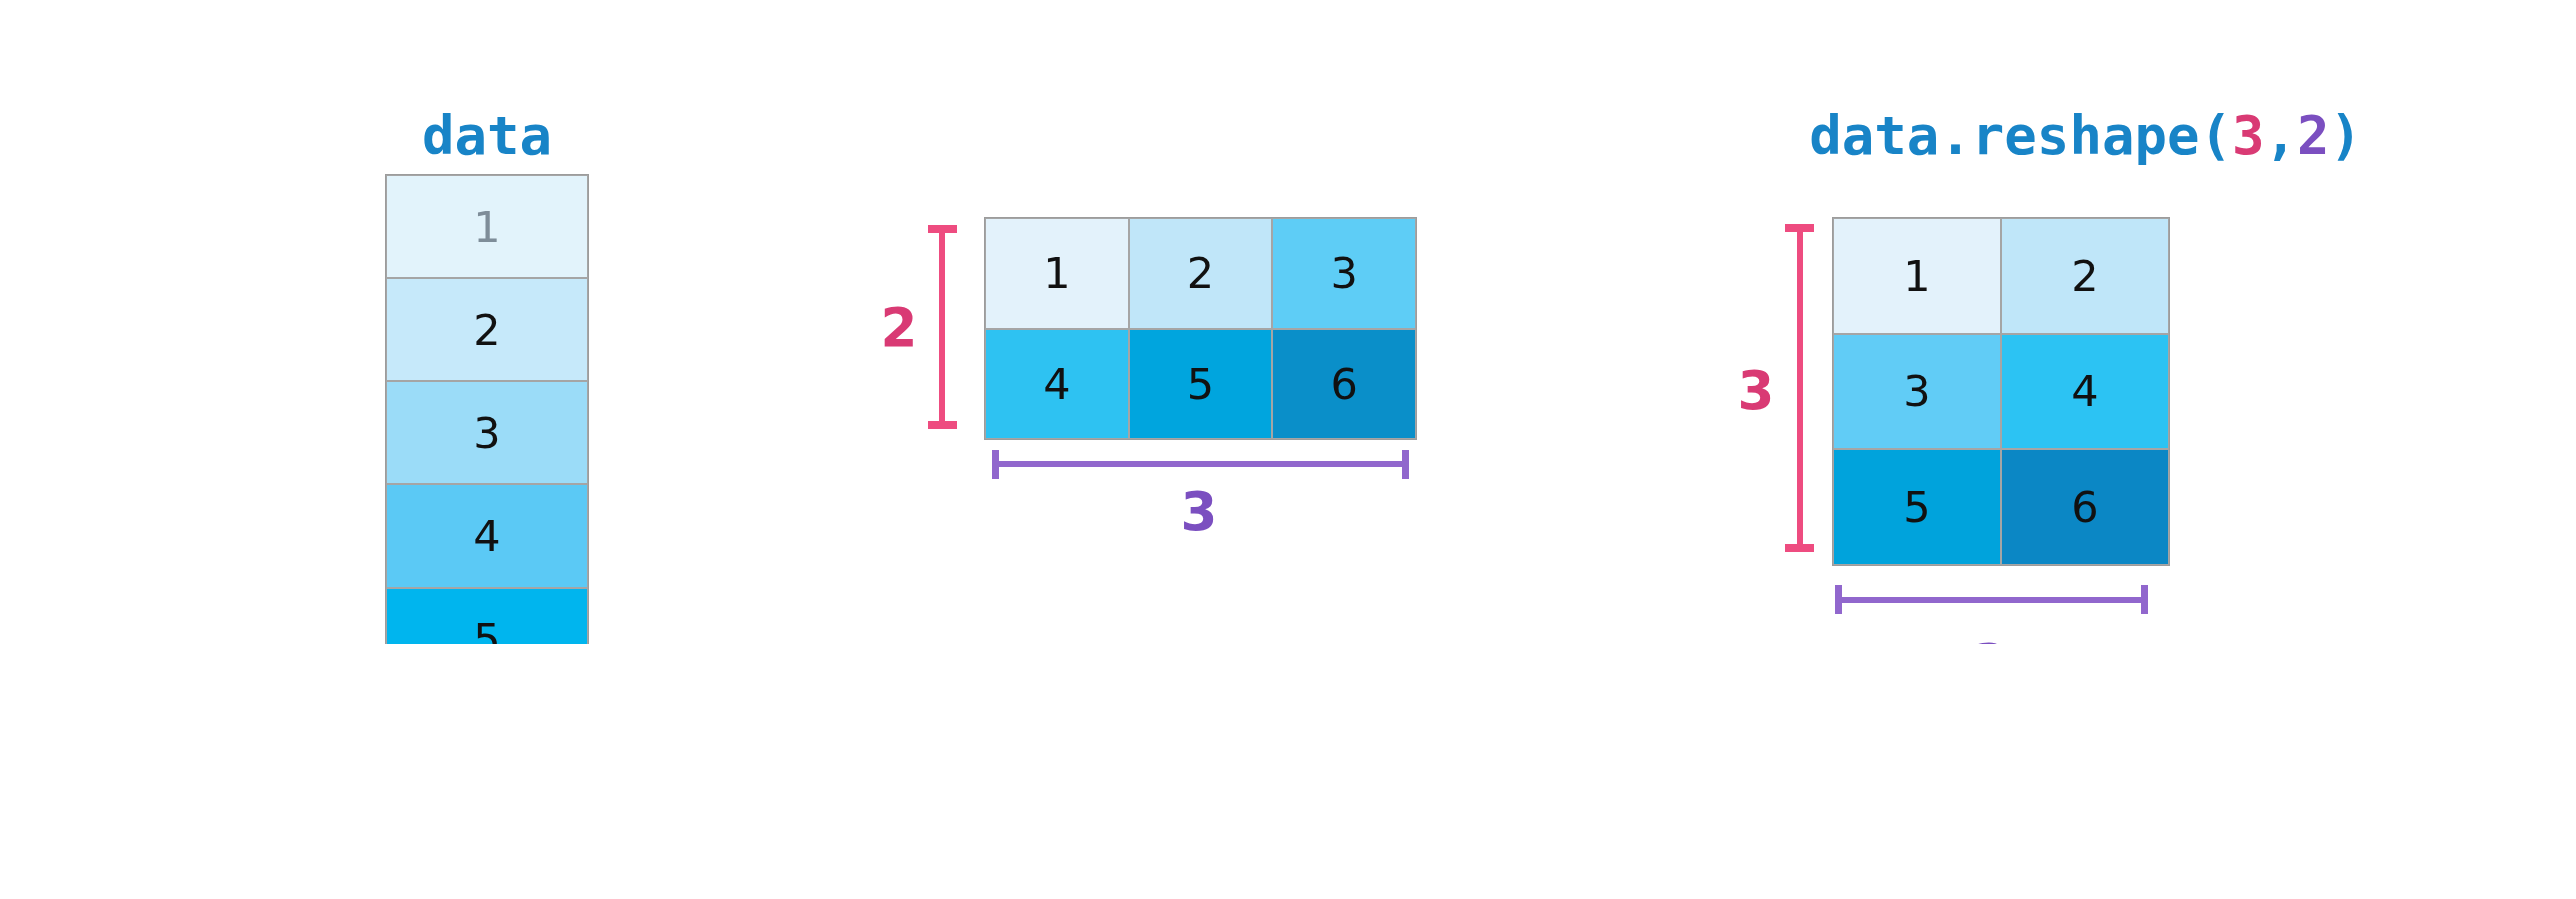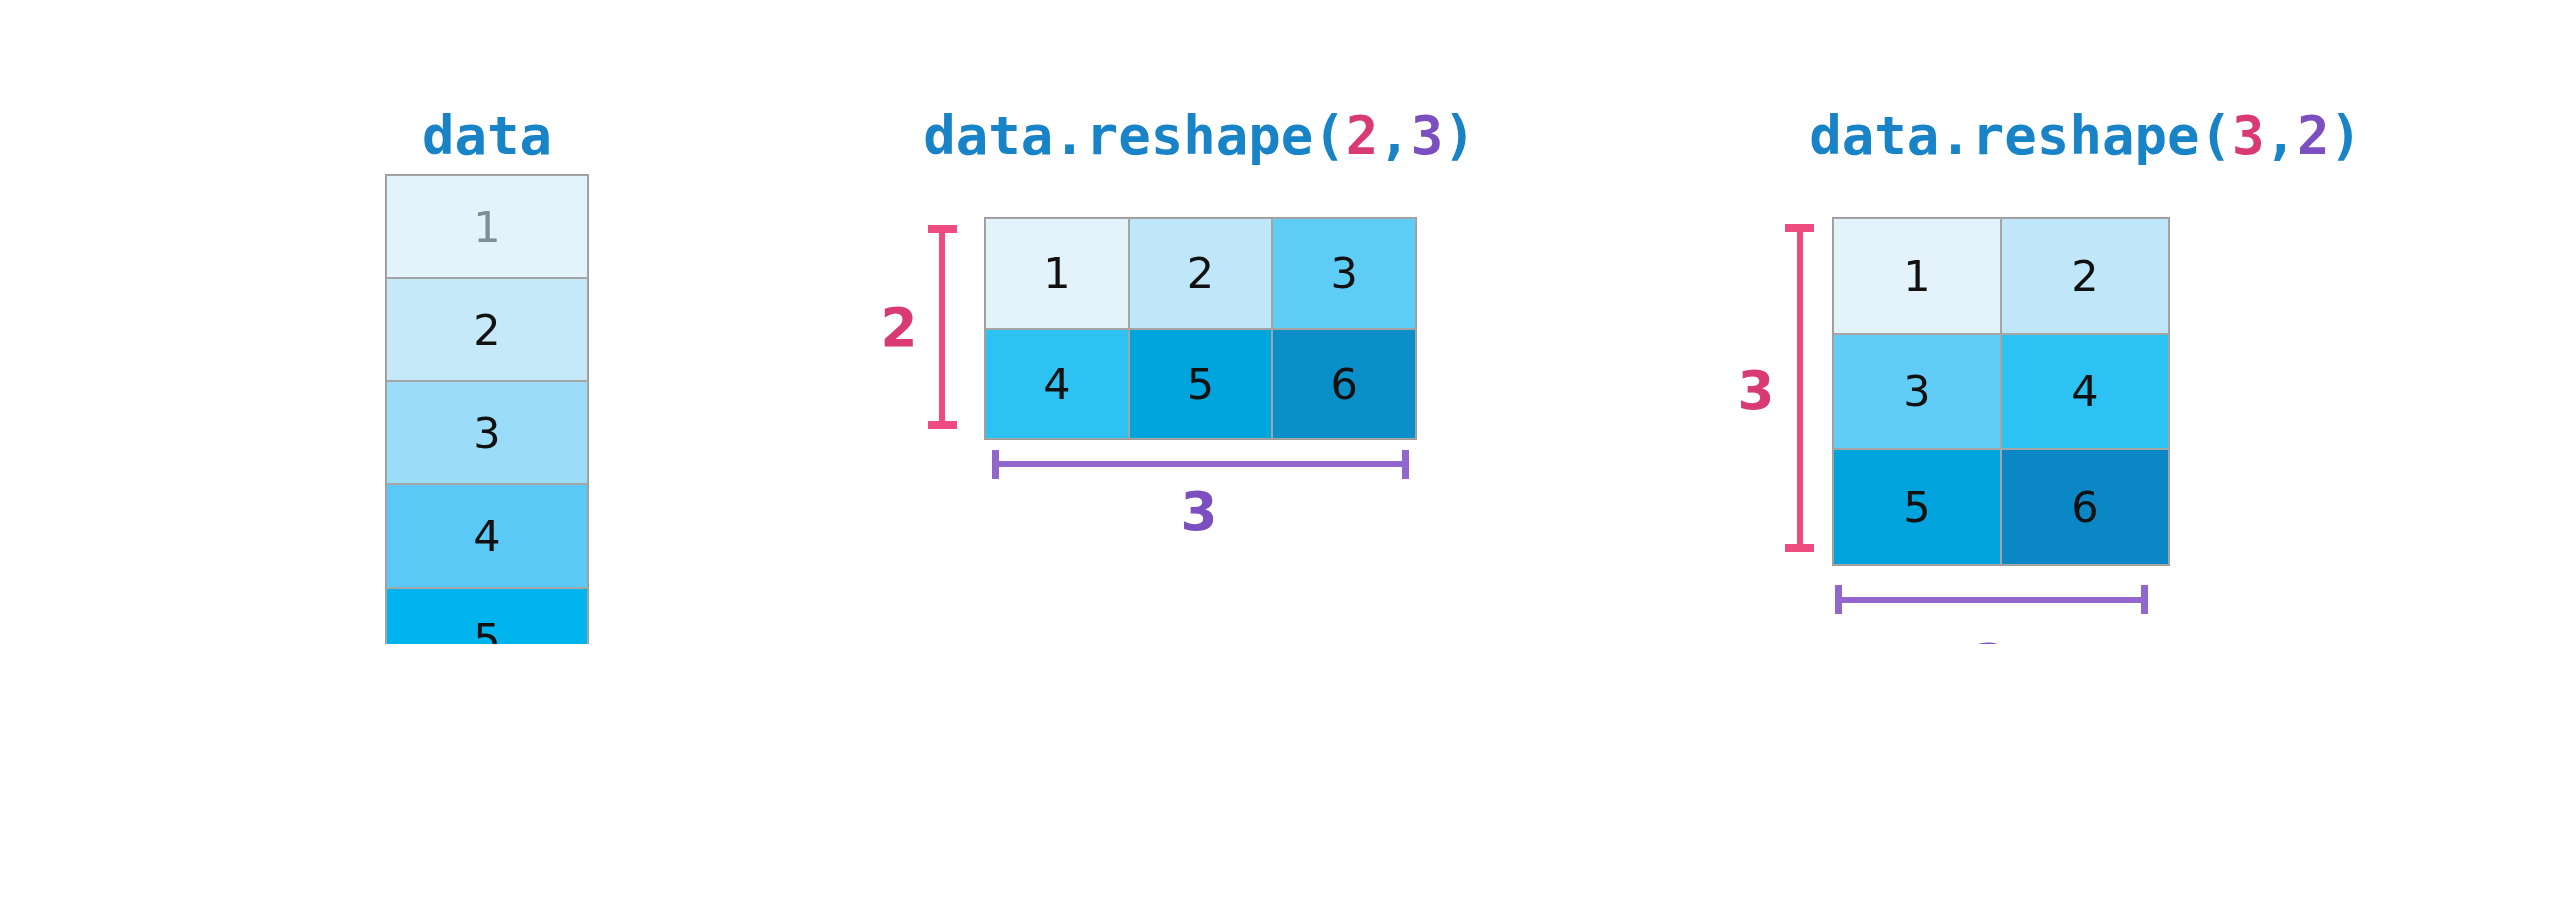--- a/index.html
+++ b/index.html
@@ -82,21 +82,20 @@
   <div id="left-title" class="section-title" style="color: rgb(24, 132, 199);">data</div>
   <div id="data-column" class="grid">
       <div class="cell" style="background: rgb(226, 243, 251); color: rgb(126, 141, 153);">1</div>
       <div class="cell" style="background: rgb(198, 233, 250); color: rgb(17, 17, 17);">2</div>
       <div class="cell" style="background: rgb(155, 220, 248); color: rgb(17, 17, 17);">3</div>
       <div class="cell" style="background: rgb(91, 201, 245); color: rgb(17, 17, 17);">4</div>
       <div class="cell" style="background: rgb(0, 181, 238); color: rgb(17, 17, 17);">5</div>
       <div class="cell" style="background: rgb(12, 149, 208); color: rgb(17, 17, 17);">6</div>
     </div>
 
-  <div id="mid-title" class="section-title"><span style="color: rgb(24, 132, 199);">data.reshape(</span><span style="color: rgb(217, 58, 116);">2</span><span style="color: rgb(24, 132, 199);">,</span><span style="color: rgb(123, 79, 192);">3</span><span style="color: rgb(24, 132, 199);">)</span></div>
   <div id="grid-2x3" class="grid">
       <div class="cell" style="background: rgb(227, 242, 251); color: rgb(17, 17, 17);">1</div>
       <div class="cell" style="background: rgb(192, 230, 249); color: rgb(17, 17, 17);">2</div>
       <div class="cell" style="background: rgb(94, 205, 246); color: rgb(17, 17, 17);">3</div>
       <div class="cell" style="background: rgb(46, 194, 242); color: rgb(17, 17, 17);">4</div>
       <div class="cell" style="background: rgb(0, 165, 222); color: rgb(17, 17, 17);">5</div>
       <div class="cell" style="background: rgb(10, 143, 201); color: rgb(17, 17, 17);">6</div>
     </div>
 
   <div id="mid-pink-line" class="bracket-part" style="background: rgb(238, 76, 128);"></div>

